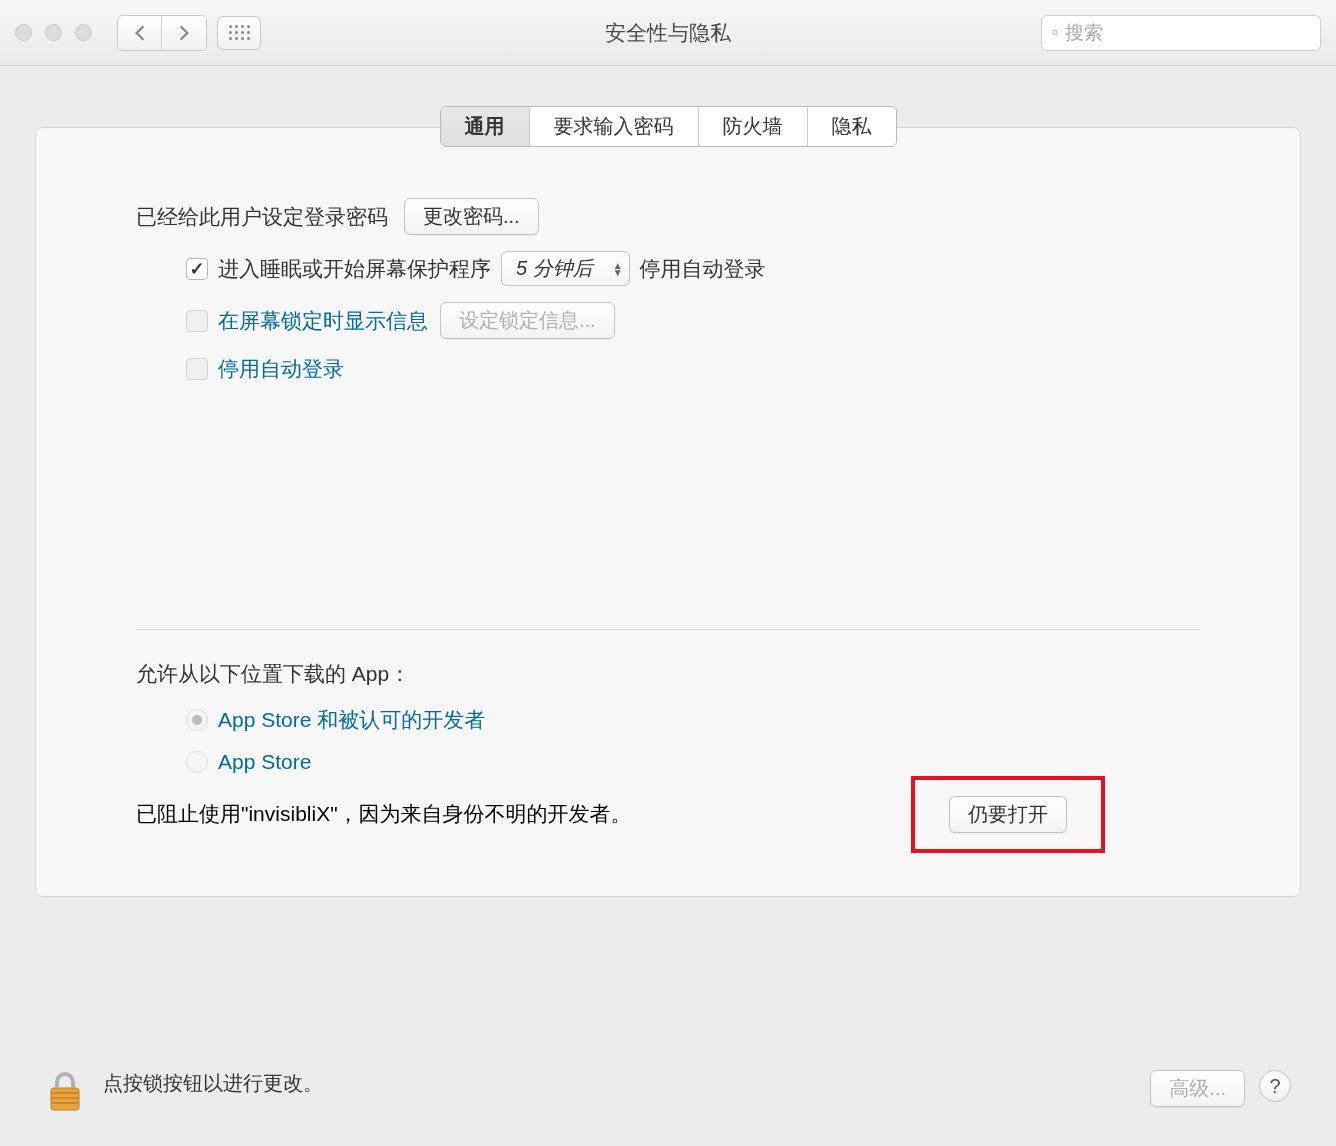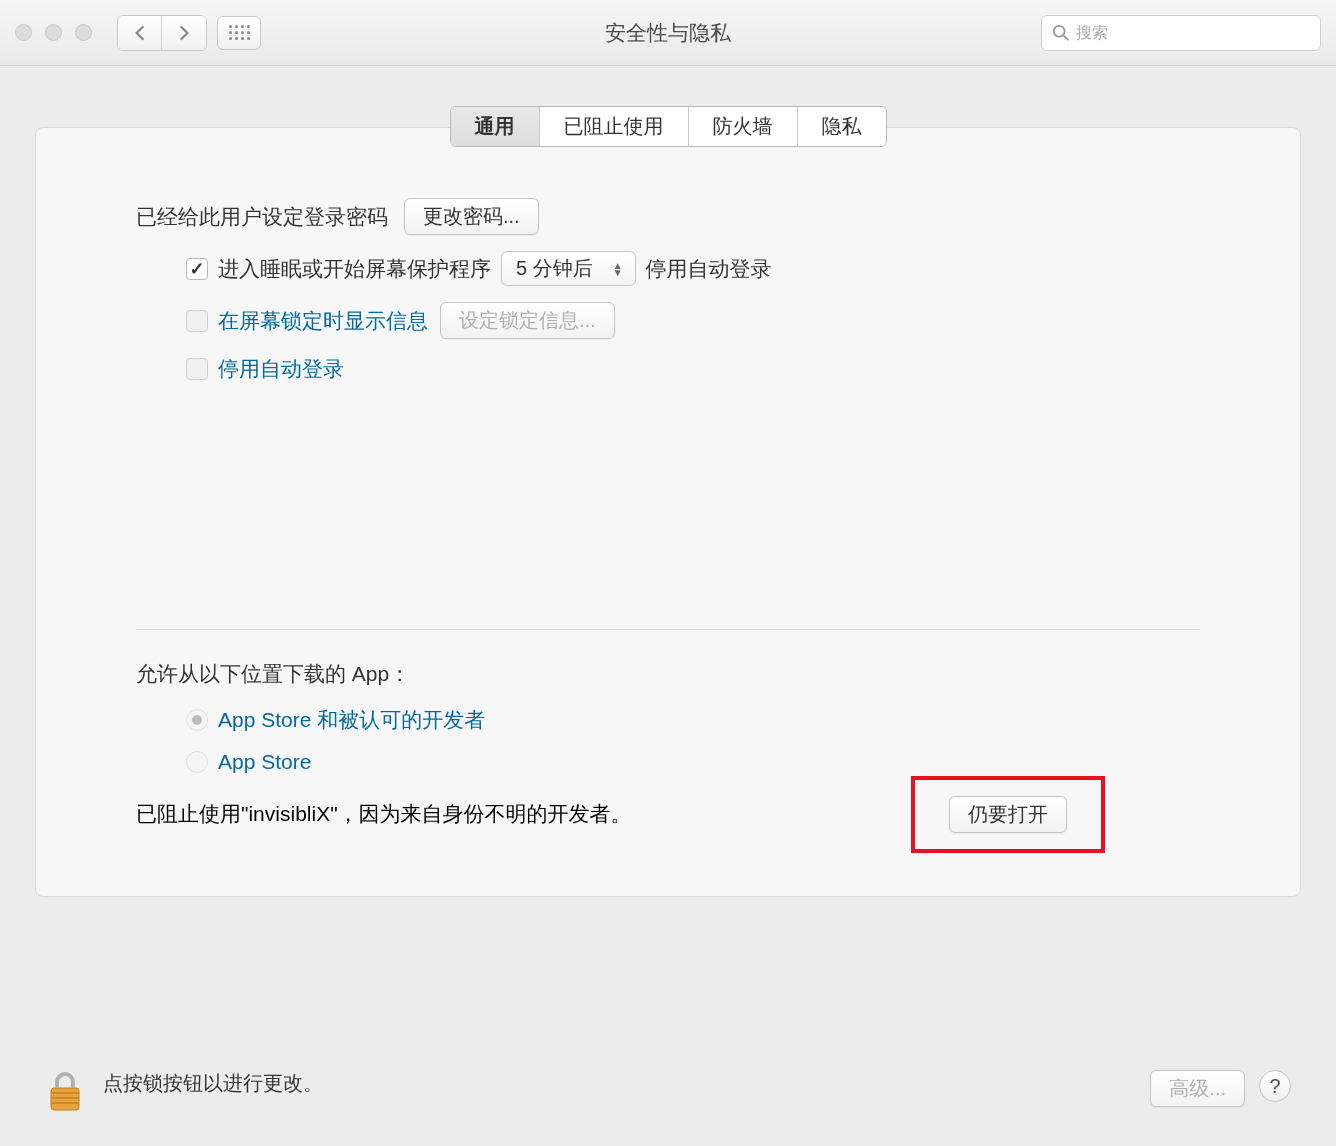--- a/index.html
+++ b/index.html
@@ -103,21 +103,21 @@
     }
     .search-box svg {
       width: 18px;
       height: 18px;
       fill: #999;
       margin-right: 6px;
     }
     .search-box input {
       border: none;
       outline: none;
-      font-size: 16px;
+      font-size: 19px;
       color: #333;
       flex: 1;
       background: transparent;
     }
     .search-box input::placeholder {
       color: #aaa;
     }
     .content {
       padding: 40px 35px 0 35px;
     }
@@ -205,24 +205,25 @@
     .checkbox.disabled {
       background: #f0f0f0;
       border-color: #d0d0d0;
     }
     .select-box {
       display: inline-flex;
       align-items: center;
       border: 1px solid #c4c4c4;
       border-radius: 6px;
       background: linear-gradient(to bottom, #ffffff, #f4f4f4);
-      padding: 3px 12px 3px 14px;
+      padding: 3px 6px 3px 14px;
       font-size: 20px;
       margin: 0 10px;
       cursor: pointer;
+      font-style: italic;
     }
     .select-arrows {
       margin-left: 20px;
       display: flex;
       flex-direction: column;
       line-height: 7px;
       font-size: 10px;
       color: #666;
     }
     .disabled-text {
@@ -352,21 +353,21 @@
         <line x1="13" y1="13" x2="18" y2="18" stroke="#999" stroke-width="2"></line>
       </svg>
     <input type="text" placeholder="搜索" style="">
   </div>
 </div>
 
 <div class="content">
   <div class="tabs">
     <div class="tab-group">
       <div class="tab active">通用</div>
-      <div class="tab">已阻止使用</div>
+      <div class="tab">要求输入密码</div>
       <div class="tab">防火墙</div>
       <div class="tab">隐私</div>
     </div>
   </div>
 
   <div class="panel">
     <div class="row">
       <span>已经给此用户设定登录密码</span>
       <span style="width:16px"></span>
       <button class="mac-btn">更改密码...</button>

